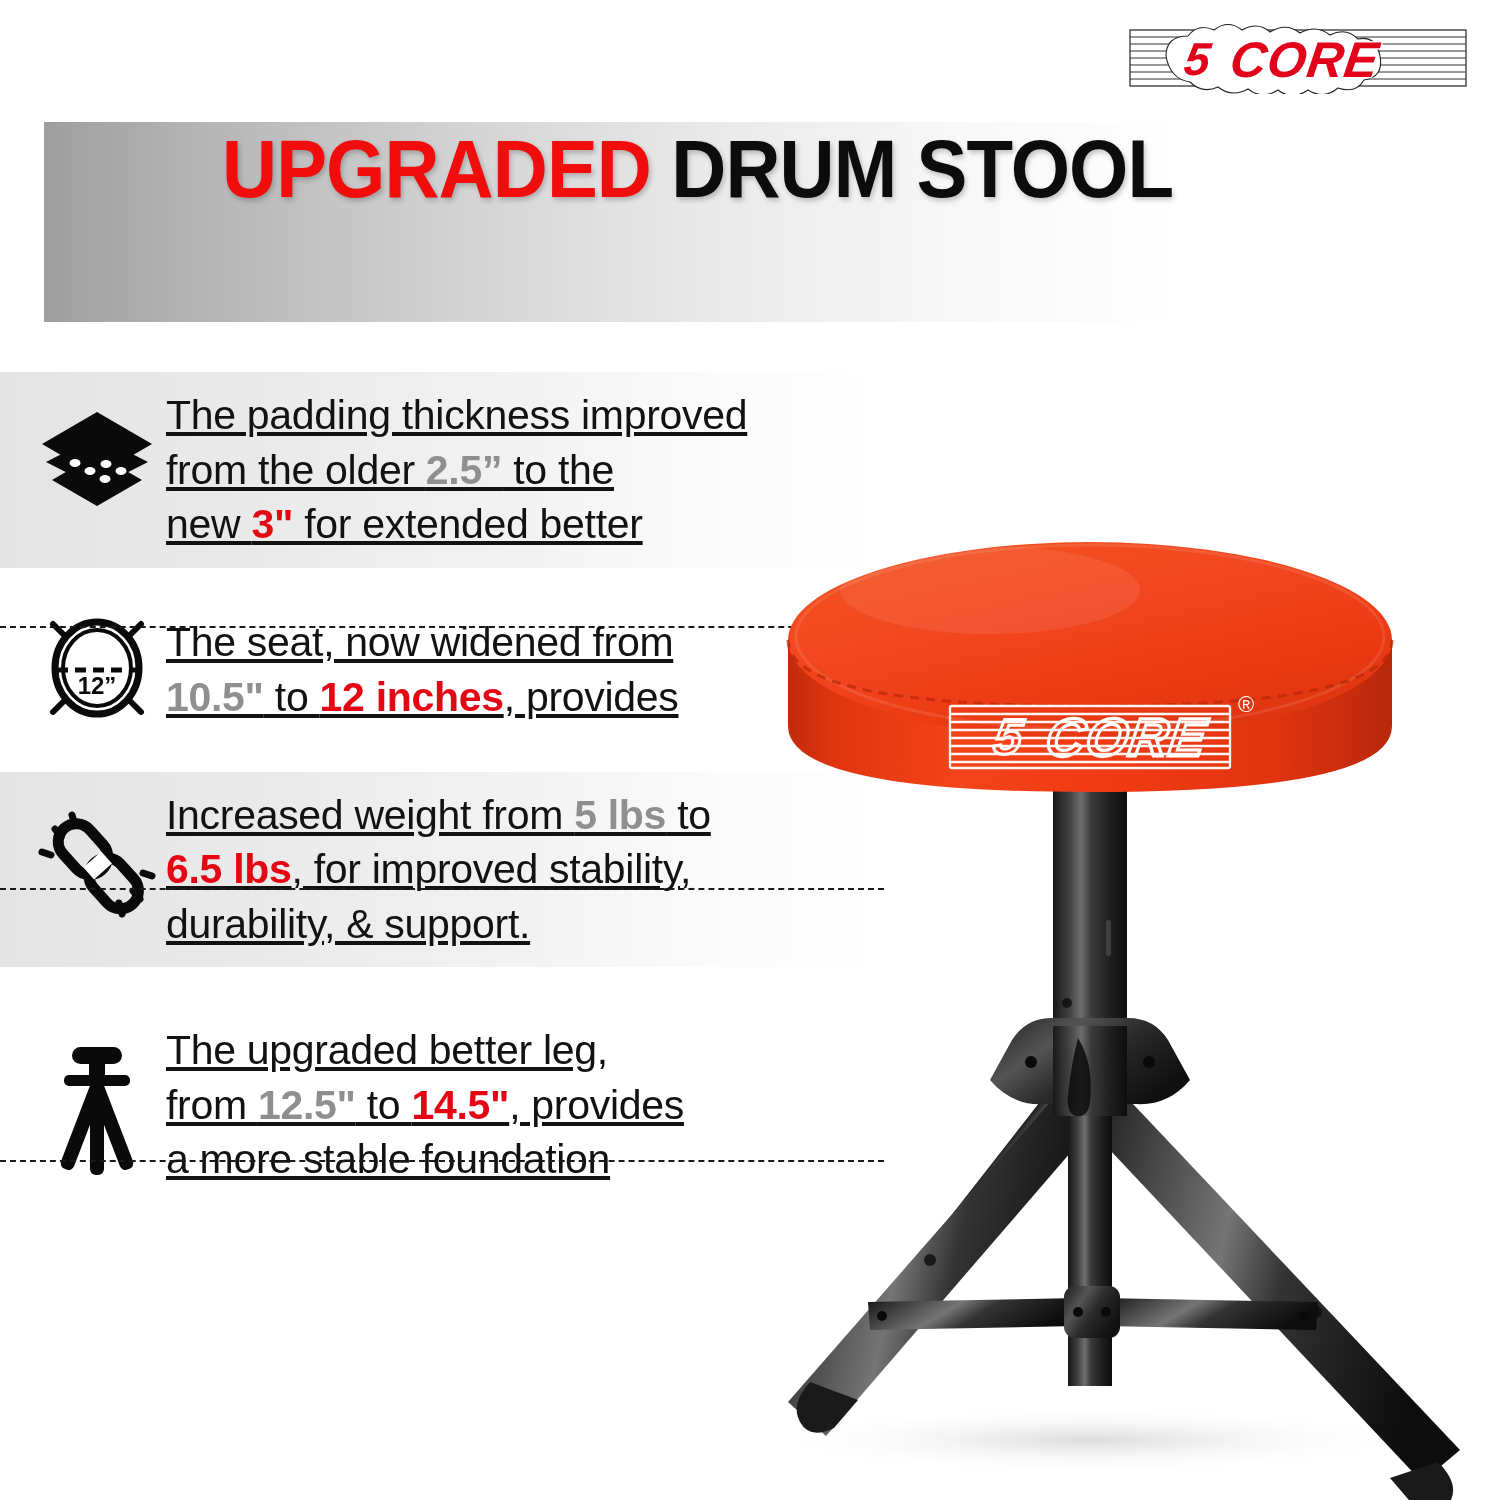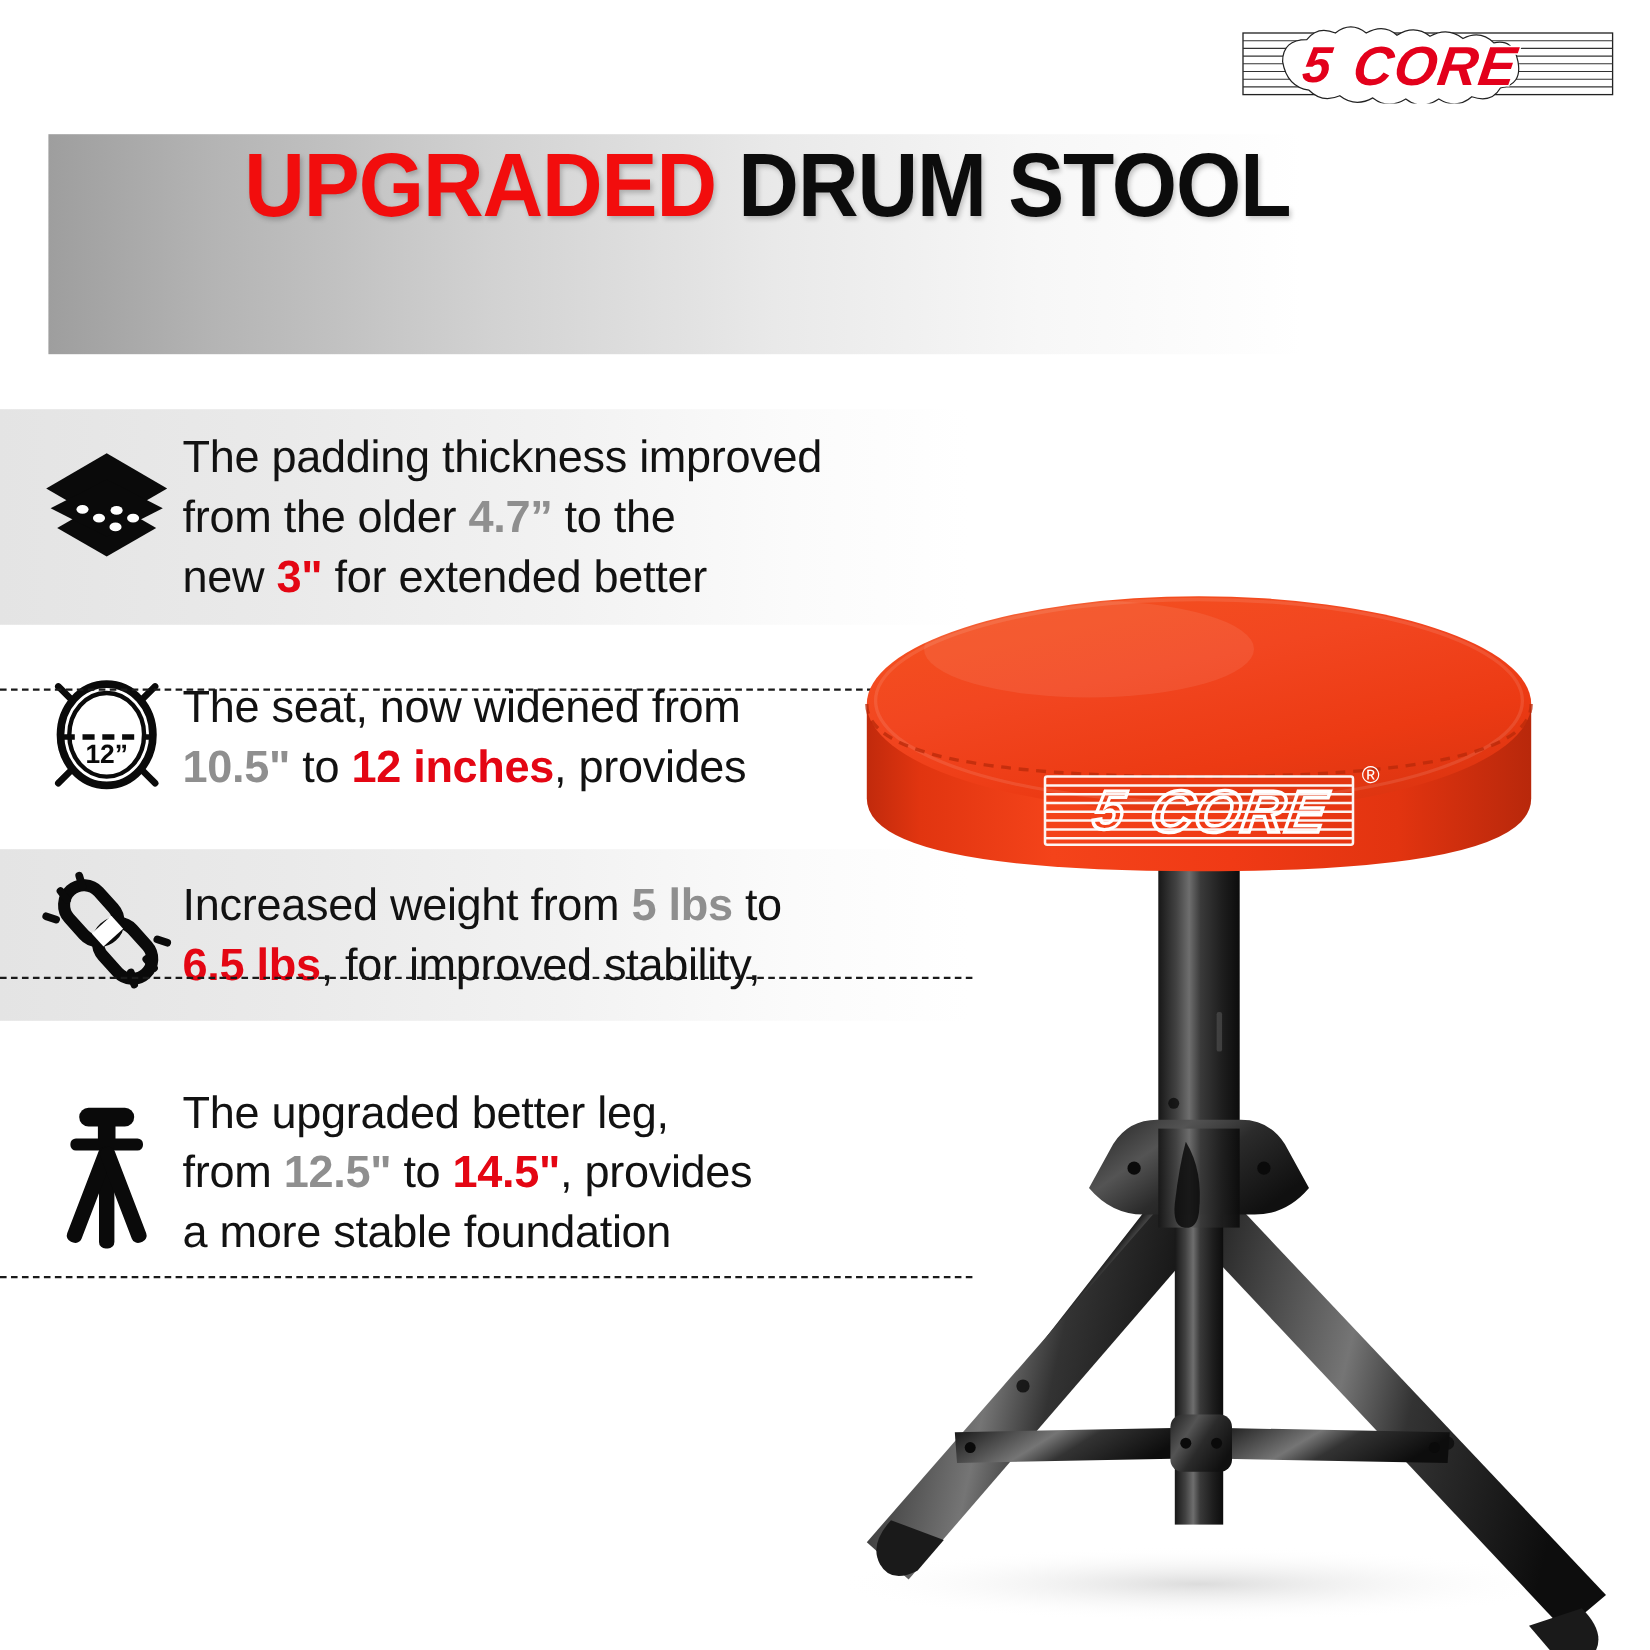--- a/index.html
+++ b/index.html
@@ -68,20 +68,21 @@
     justify-content:center;
   }
   .feature-icon svg { display:block; }
   .feature-text {
     font-size:41px;
     line-height:1.33;
     color:#121212;
     font-weight:500;
     letter-spacing:-0.3px;
     padding-left:6px;
+    text-decoration:underline;
   }
   .feature-text .old { color:#8f8f8f; font-weight:bold; }
   .feature-text .new { color:#E40613; font-weight:bold; }
 
   .divider {
     position:absolute;
     left:0;
     width:884px;
     height:0;
     border-top:2px dashed #1a1a1a;
@@ -141,21 +142,21 @@
           <ellipse cx="37" cy="55" rx="5.5" ry="4"></ellipse>
           <ellipse cx="52" cy="63" rx="5.5" ry="4"></ellipse>
           <ellipse cx="67" cy="71" rx="5.5" ry="4"></ellipse>
           <ellipse cx="68" cy="56" rx="5.5" ry="4"></ellipse>
           <ellipse cx="83" cy="63" rx="5.5" ry="4"></ellipse>
         </g>
       </svg>
     </div>
     <div class="feature-text">
       <div><span>The padding thickness improved</span></div>
-      <div><span>from the older </span><span class="old">4.7”</span><span> to the</span></div>
+      <div><span>from the older </span><span class="old">2.5”</span><span> to the</span></div>
       <div><span>new </span><span class="new">3"</span><span> for extended better</span></div>
     </div>
   </div>
 
   <div style="height:24px"></div>
 
   <div class="feature-row">
     <div class="feature-icon">
       <svg width="120" height="118" viewBox="0 0 120 118">
         <g stroke="#0a0a0a" stroke-width="6" fill="none" stroke-linecap="round">
@@ -190,20 +191,21 @@
           <line x1="38" y1="18" x2="35" y2="8"></line>
           <line x1="96" y1="84" x2="103" y2="92"></line>
           <line x1="106" y1="66" x2="115" y2="69"></line>
           <line x1="82" y1="96" x2="85" y2="107"></line>
         </g>
       </svg>
     </div>
     <div class="feature-text">
       <div><span>Increased weight from </span><span class="old">5 lbs</span><span> to</span></div>
       <div><span class="new">6.5 lbs</span><span>, for improved stability,</span></div>
+      <div><span>durability, &amp; support.</span></div>
     </div>
   </div>
 
   <div style="height:40px"></div>
 
   <div class="feature-row">
     <div class="feature-icon">
       <svg width="110" height="140" viewBox="0 0 110 140">
         <rect x="30" y="4" width="50" height="17" rx="8.5" fill="#0a0a0a"></rect>
         <rect x="47" y="18" width="16" height="22" fill="#0a0a0a"></rect>

